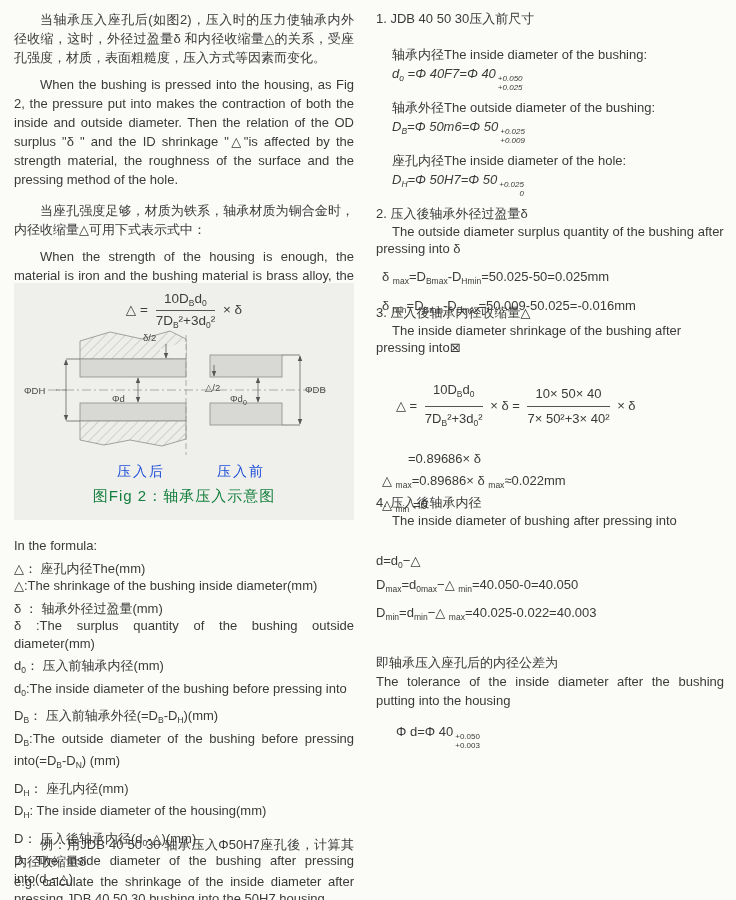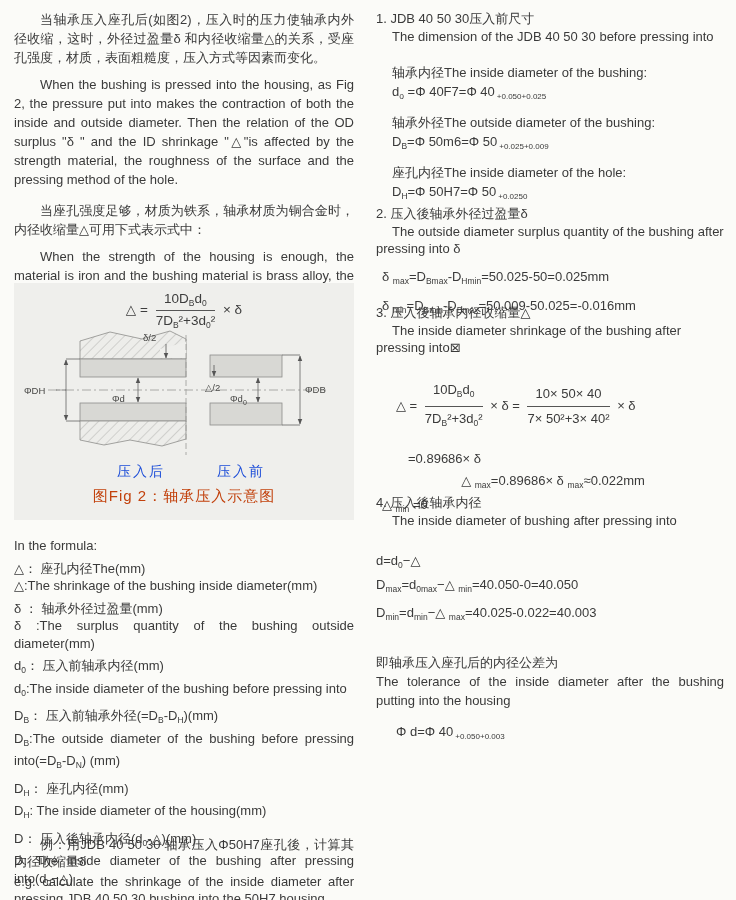--- a/index.html
+++ b/index.html
@@ -13,45 +13,45 @@
   .col-left{left:14px;width:340px;}
   .col-right{left:376px;width:348px;}
   .blk{position:absolute;left:0;width:100%;}
   p{margin:0;}
   .zh,.en{line-height:19px;text-align:justify;}
   .ind{text-indent:2em;}
   .hang{text-indent:16px;}
   .gap8{margin-top:8px;}
   .gap12{margin-top:12px;}
   sub{font-size:8.5px;vertical-align:-3px;letter-spacing:0;}
-  .tol{display:inline-flex;flex-direction:row;justify-content:center;
+  .tol{display:inline-flex;flex-direction:column;justify-content:center;
        font-size:8px;line-height:8.5px;vertical-align:-3px;margin-left:2px;text-align:right;}
   .frac{display:inline-flex;flex-direction:column;text-align:center;vertical-align:middle;margin:0 4px;}
   .frac .num{border-bottom:1px solid #555;padding:0 5px 2px;}
   .frac .den{padding-top:2px;}
   .formula{line-height:20px;}
   
   .fig-panel{position:absolute;left:0;top:283px;width:340px;height:237px;background:#efefec;}
   .fig-formula{position:absolute;top:8px;left:0;width:100%;text-align:center;font-size:13.5px;color:#3d3d3d;}
   .fig-svg{position:absolute;left:0;top:44px;}
   .fig-state{position:absolute;top:180px;font-size:14px;color:#1d4ed8;letter-spacing:2px;}
   .fig-state.after{left:103px;}
   .fig-state.before{left:203px;}
-  .fig-caption{position:absolute;top:204px;left:0;width:100%;text-align:center;font-size:15px;color:#c2410c;letter-spacing:1px;}
+  .fig-caption{position:absolute;top:204px;left:0;width:100%;text-align:center;font-size:15px;color:#15803d;letter-spacing:1px;}
   
   .defs .pair{margin-top:5px;}
   .defs p{line-height:17.5px;}
   .def-title{line-height:18px;margin-bottom:5px;}
   
   .example p{line-height:17px;}
   
   .sec-h-zh{line-height:17px;}
   .sec-h-en{line-height:17px;margin-top:1px;}
   .row-label{line-height:16px;}
-  .row-formula{line-height:22px;}
+  .row-formula{line-height:22px;font-style:italic;}
   .ind16{padding-left:16px;}
   .ind20{padding-left:20px;}
   .ind32{padding-left:32px;}
   .ind6{padding-left:6px;}
   svg text{font-family:"Liberation Sans","DejaVu Sans",sans-serif;fill:#474745;}
 </style>
 </head>
 <body>
 
 <div class="col col-left">
@@ -169,21 +169,20 @@
   <div class="blk example" style="top:836px;">
     <p class="zh ind">例：用JDB 40 50 30 轴承压入Φ50H7座孔後，计算其内径收缩量δ</p>
     <p class="en" style="margin-top:3px;">e.g. calculate the shrinkage of the inside diameter after pressing JDB 40 50 30 bushing into the 50H7 housing</p>
   </div>
 </div>
 
 <div class="col col-right">
 
   <div class="blk" style="top:10px;">
     <p class="sec-h-zh">1. JDB 40 50 30压入前尺寸</p>
-    <p class="sec-h-en ind16">The dimension of the JDB 40 50 30 before pressing into</p>
 
     <div class="ind16" style="margin-top:20px;">
       <p class="row-label">轴承内径The inside diameter of the bushing:</p>
       <p class="row-formula">d<sub>o</sub> =Φ 40F7=Φ 40<span class="tol">
             <span>+0.050</span>
             <span>+0.025</span>
           </span></p>
     </div>
     <div class="ind16" style="margin-top:8px;">
       <p class="row-label">轴承外径The outside diameter of the bushing:</p>
@@ -212,21 +211,21 @@
     <p class="sec-h-zh">3. 压入後轴承内径收缩量△</p>
     <p class="sec-h-en hang">The inside diameter shrinkage of the bushing after pressing into⊠</p>
     <p class="formula ind20" style="margin-top:24px;">△ = <span class="frac">
           <span class="num">10D<sub>B</sub>d<sub>0</sub></span>
           <span class="den">7D<sub>B</sub>²+3d<sub>0</sub>²</span>
         </span> × δ = <span class="frac">
           <span class="num">10× 50× 40</span>
           <span class="den">7× 50²+3× 40²</span>
         </span> × δ</p>
     <p class="formula ind32" style="margin-top:16px;">=0.89686× δ</p>
-    <p class="formula ind6" style="margin-top:2px;text-align:center;">△ <sub>max</sub>=0.89686× δ <sub>max</sub>≈0.022mm</p>
+    <p class="formula ind6" style="margin-top:2px;">△ <sub>max</sub>=0.89686× δ <sub>max</sub>≈0.022mm</p>
     <p class="formula ind6" style="margin-top:0px;">△ <sub>min</sub> =0</p>
   </div>
 
   <div class="blk" style="top:494px;">
     <p class="sec-h-zh">4.  压入後轴承内径</p>
     <p class="sec-h-en ind16">The inside diameter of bushing after pressing into</p>
     <p class="formula" style="margin-top:22px;">d=d<sub>0</sub>−△</p>
     <p class="formula" style="margin-top:0px;">D<sub>max</sub>=d<sub>0max</sub>−△ <sub>min</sub>=40.050-0=40.050</p>
     <p class="formula" style="margin-top:4px;">D<sub>min</sub>=d<sub>min</sub>−△ <sub>max</sub>=40.025-0.022=40.003</p>
     <p class="zh" style="margin-top:26px;">即轴承压入座孔后的内径公差为</p>

